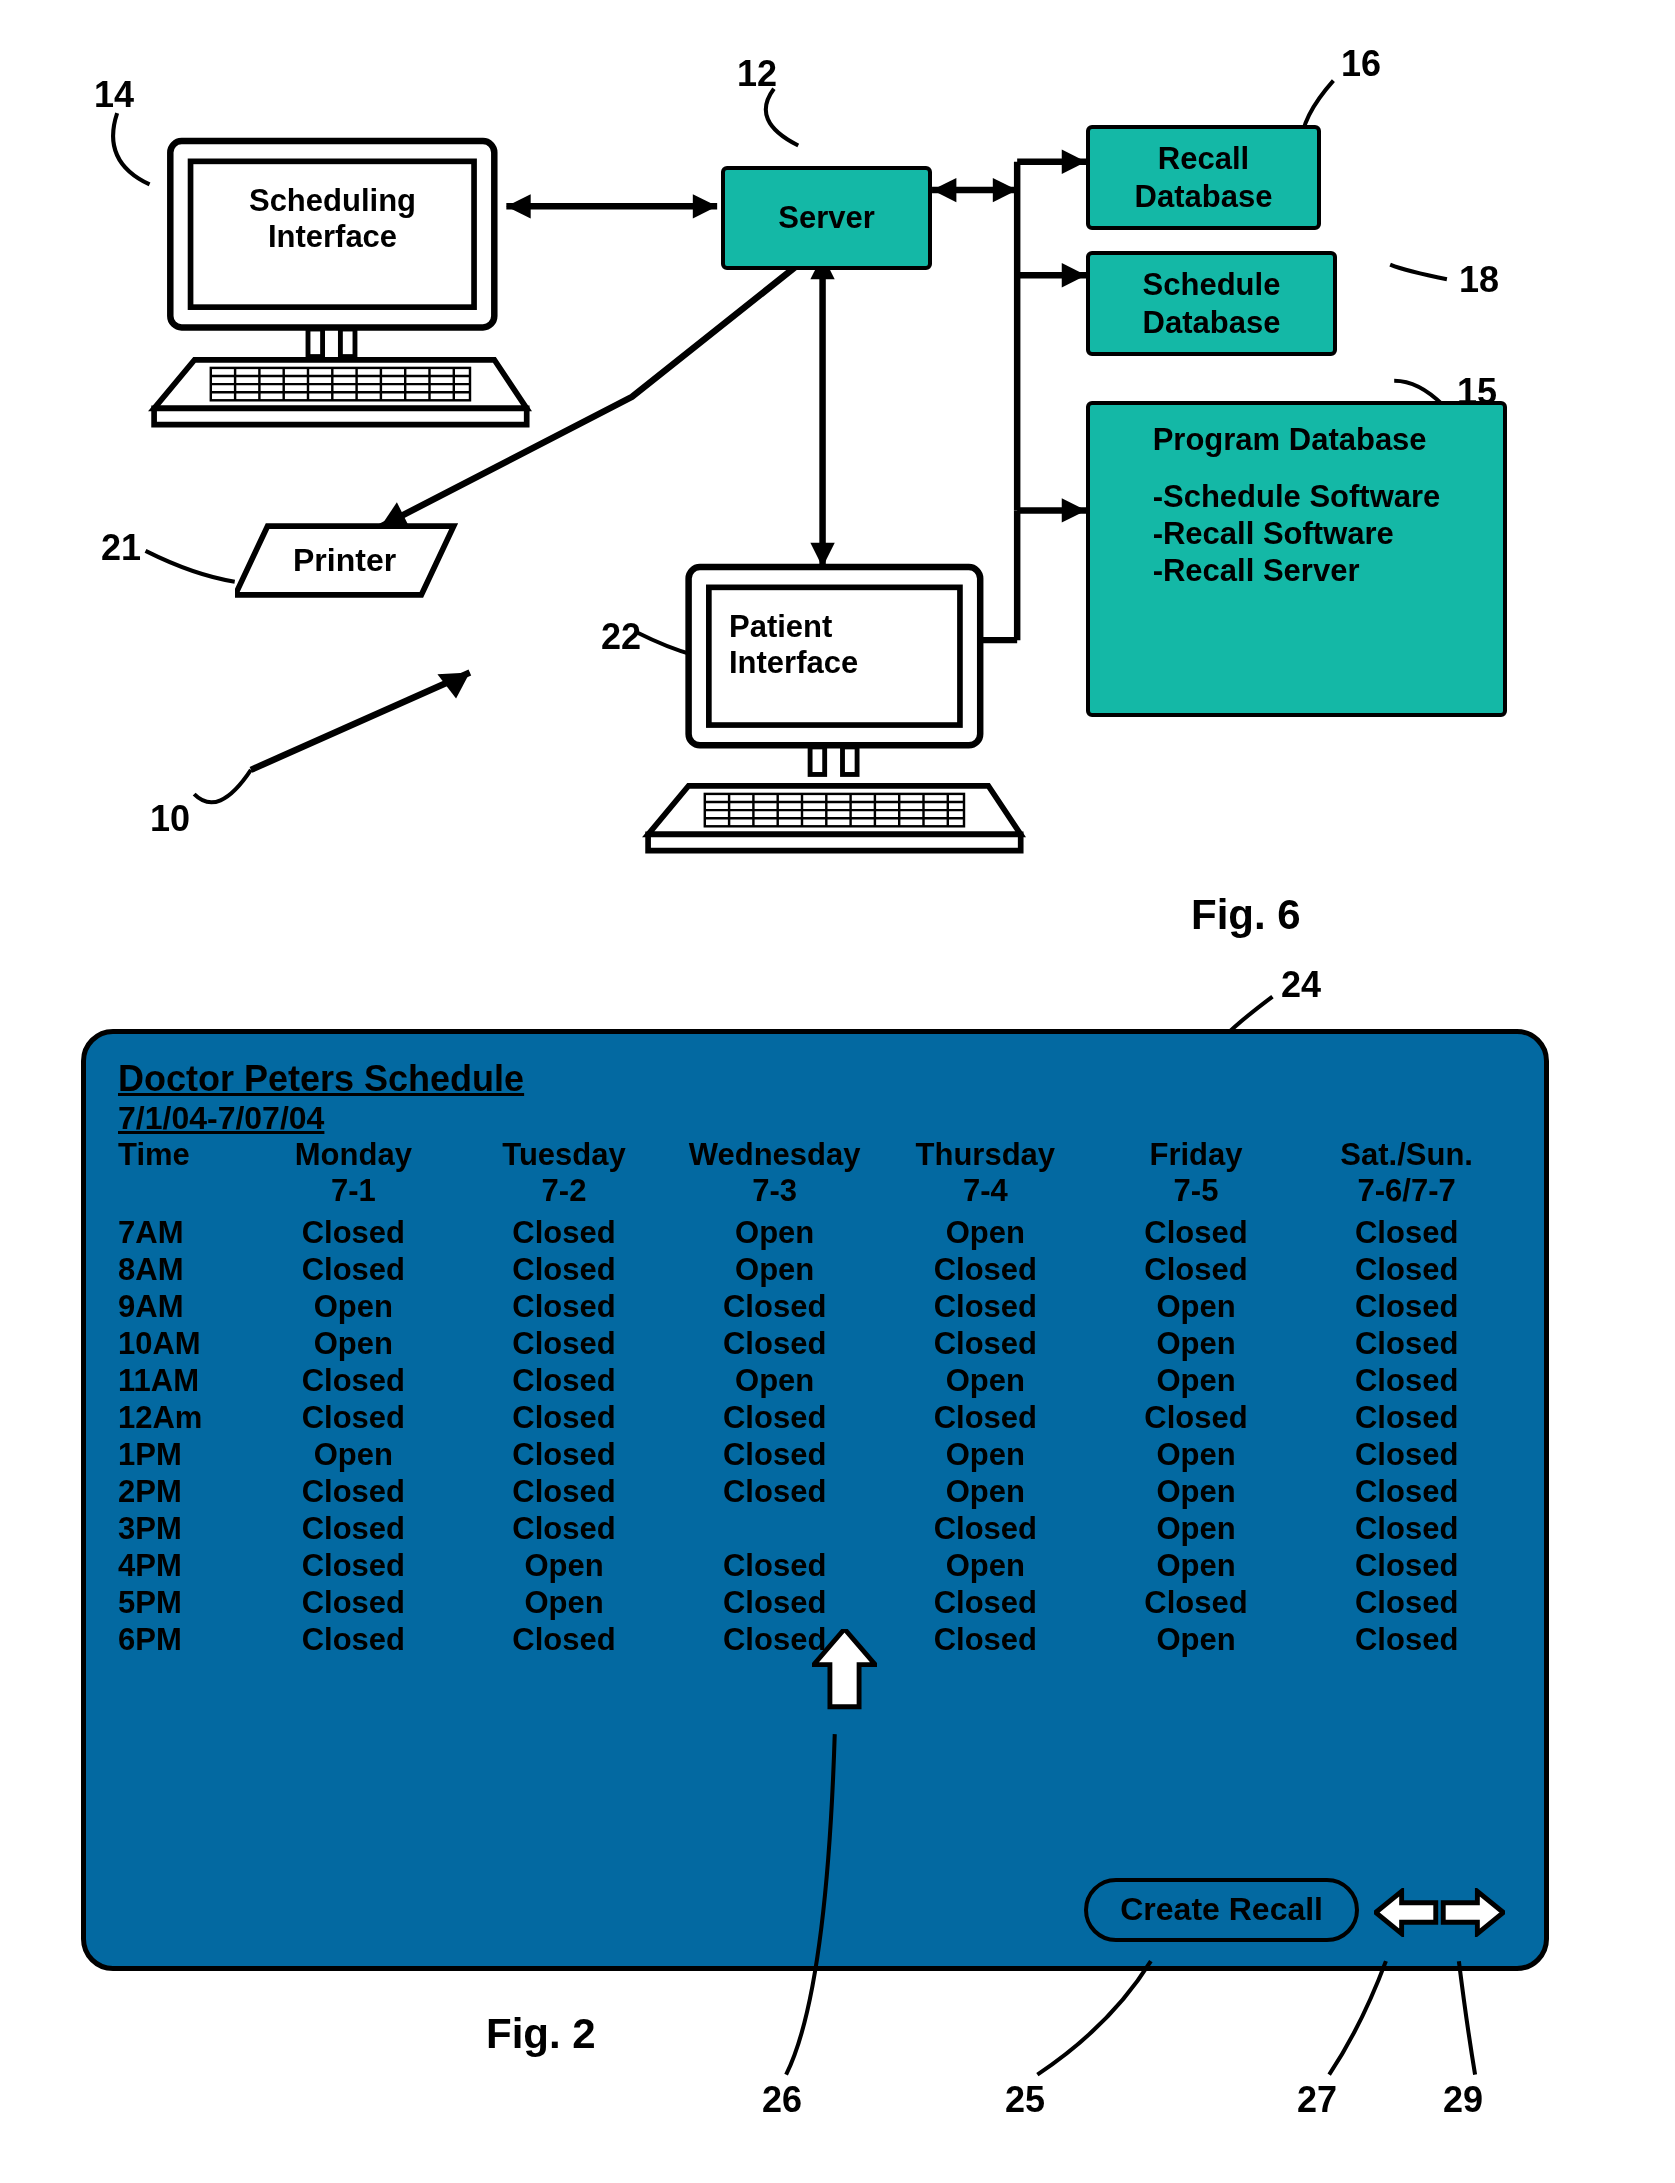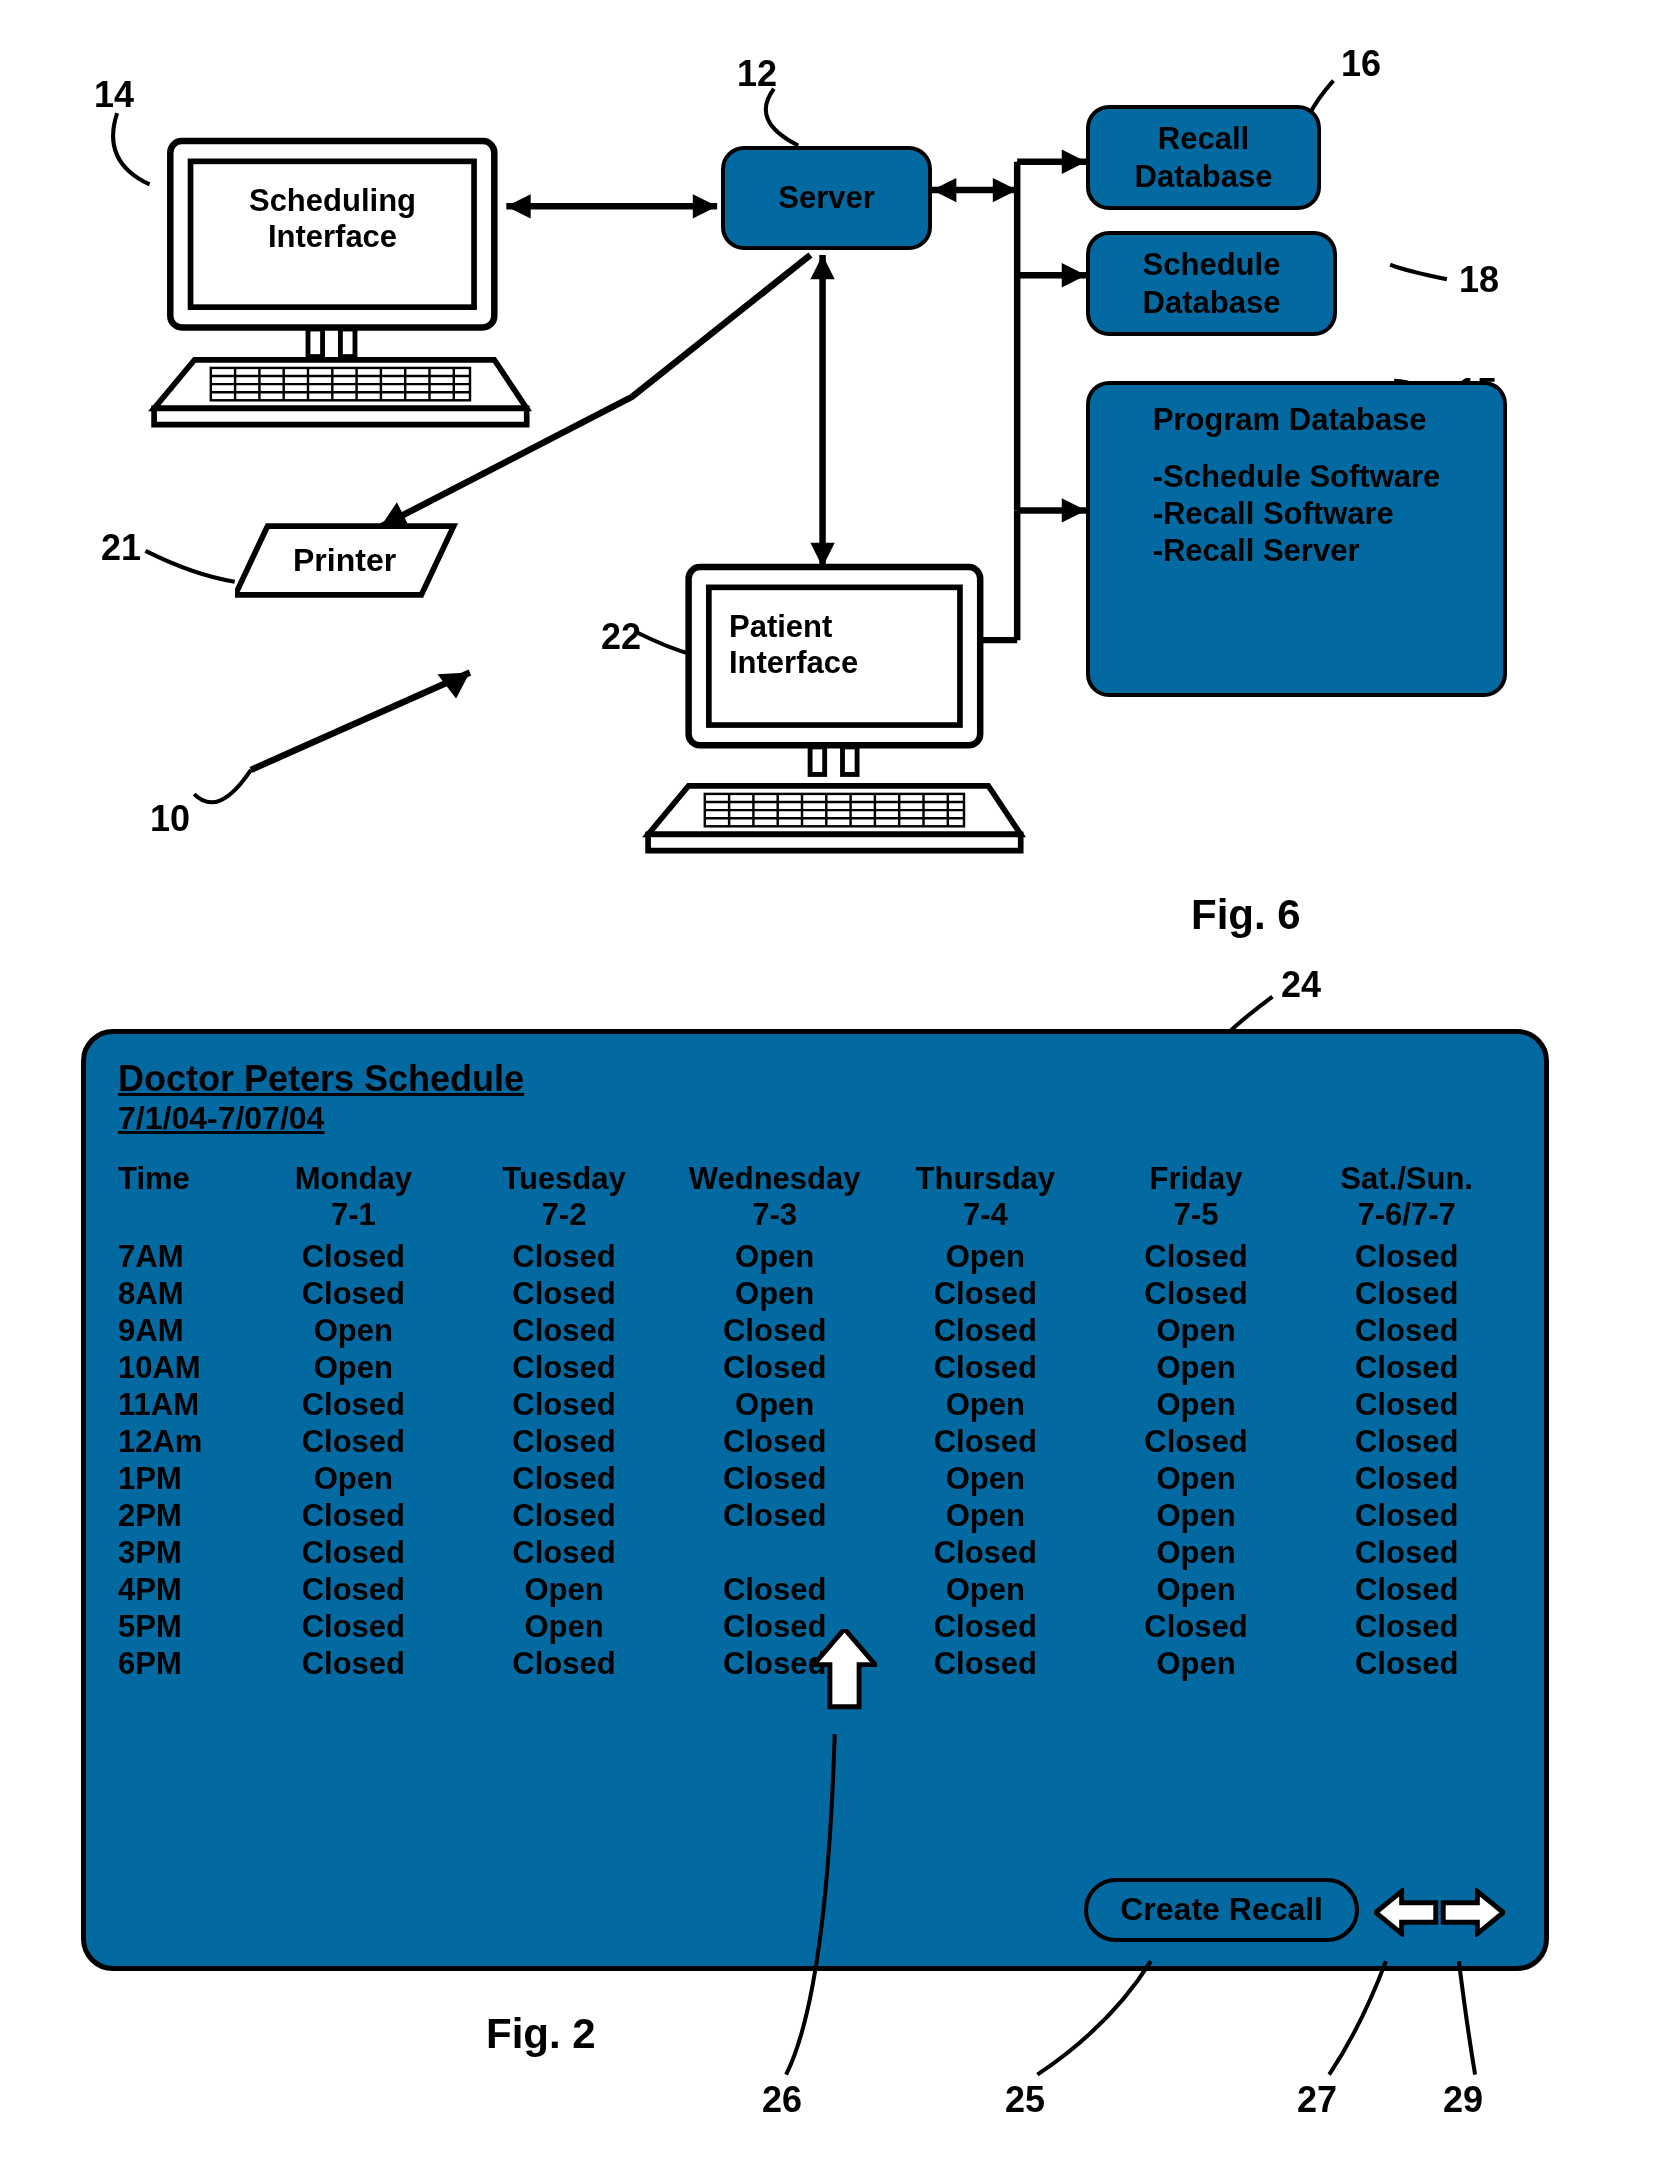--- a/index.html
+++ b/index.html
@@ -10,28 +10,29 @@
     padding: 32px;
   }
   .canvas {
     position: relative;
     width: 1611px;
     height: 2118px;
   }
   .box {
     position: absolute;
     border: 4.9px solid black;
-    border-radius: 23px;
-    background: #0369a1;
+    border-radius: 6px;
+    background: #14b8a6;
     display: flex;
     align-items: center;
     justify-content: center;
     text-align: center;
     font-size: 31px;
     line-height: 1.2;
+    margin-top: 20px;
   }
   .callout {
     position: absolute;
     font-size: 36px;
   }
   .figlabel {
     position: absolute;
     font-size: 42px;
   }
   
@@ -46,21 +47,20 @@
     width: 1394px;
     height: 884px;
   }
   .sched-title {
     font-size: 36px;
     text-decoration: underline;
   }
   .sched-date {
     font-size: 32px;
     text-decoration: underline;
-    margin-bottom: 24px;
   }
   .sched-table {
     display: grid;
     grid-template-columns: 130px repeat(6, 1fr);
     column-gap: 0px;
     row-gap: 0px;
     font-size: 31px;
   }
   .sched-table .hdr { text-align: center; height: 78px; }
   .sched-table .timecell { text-align: left; height: 37px; }

